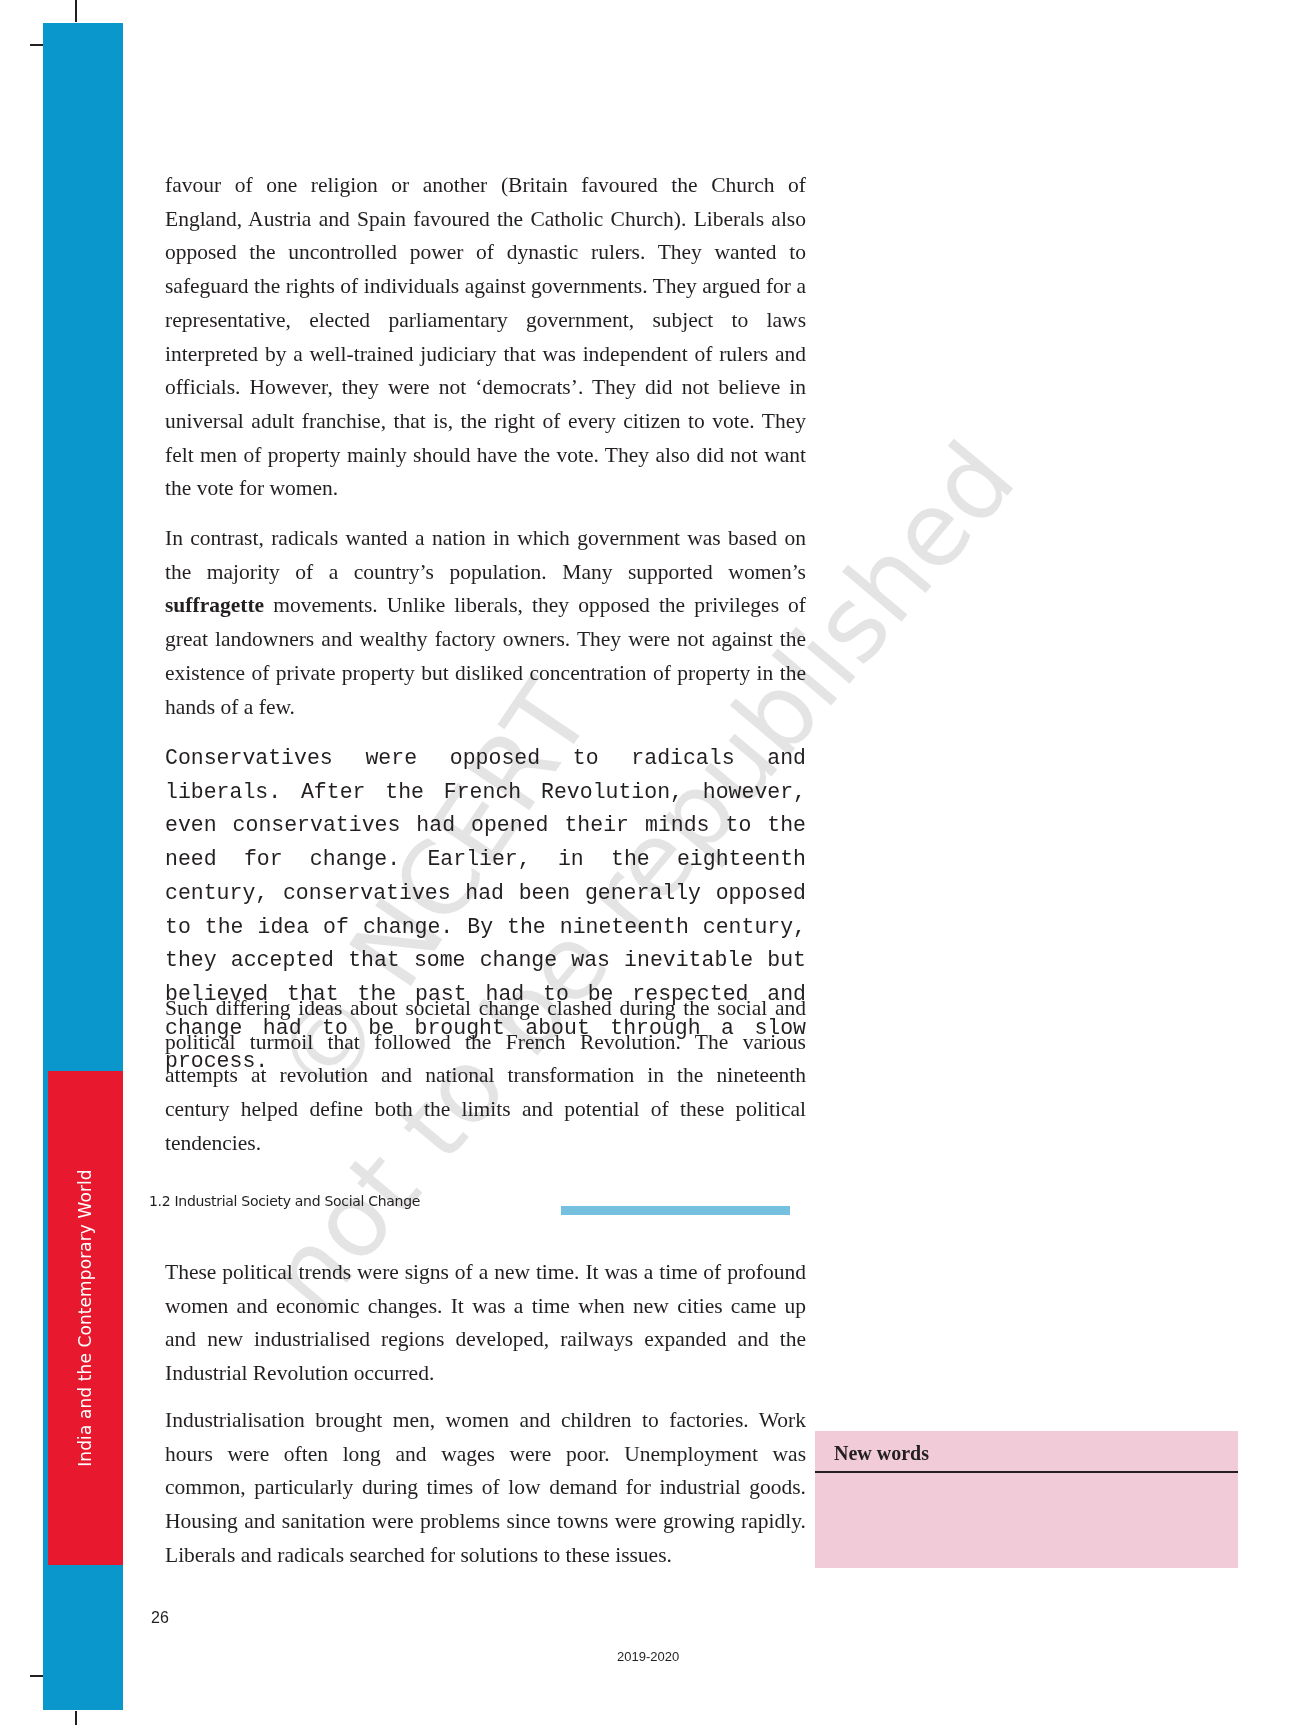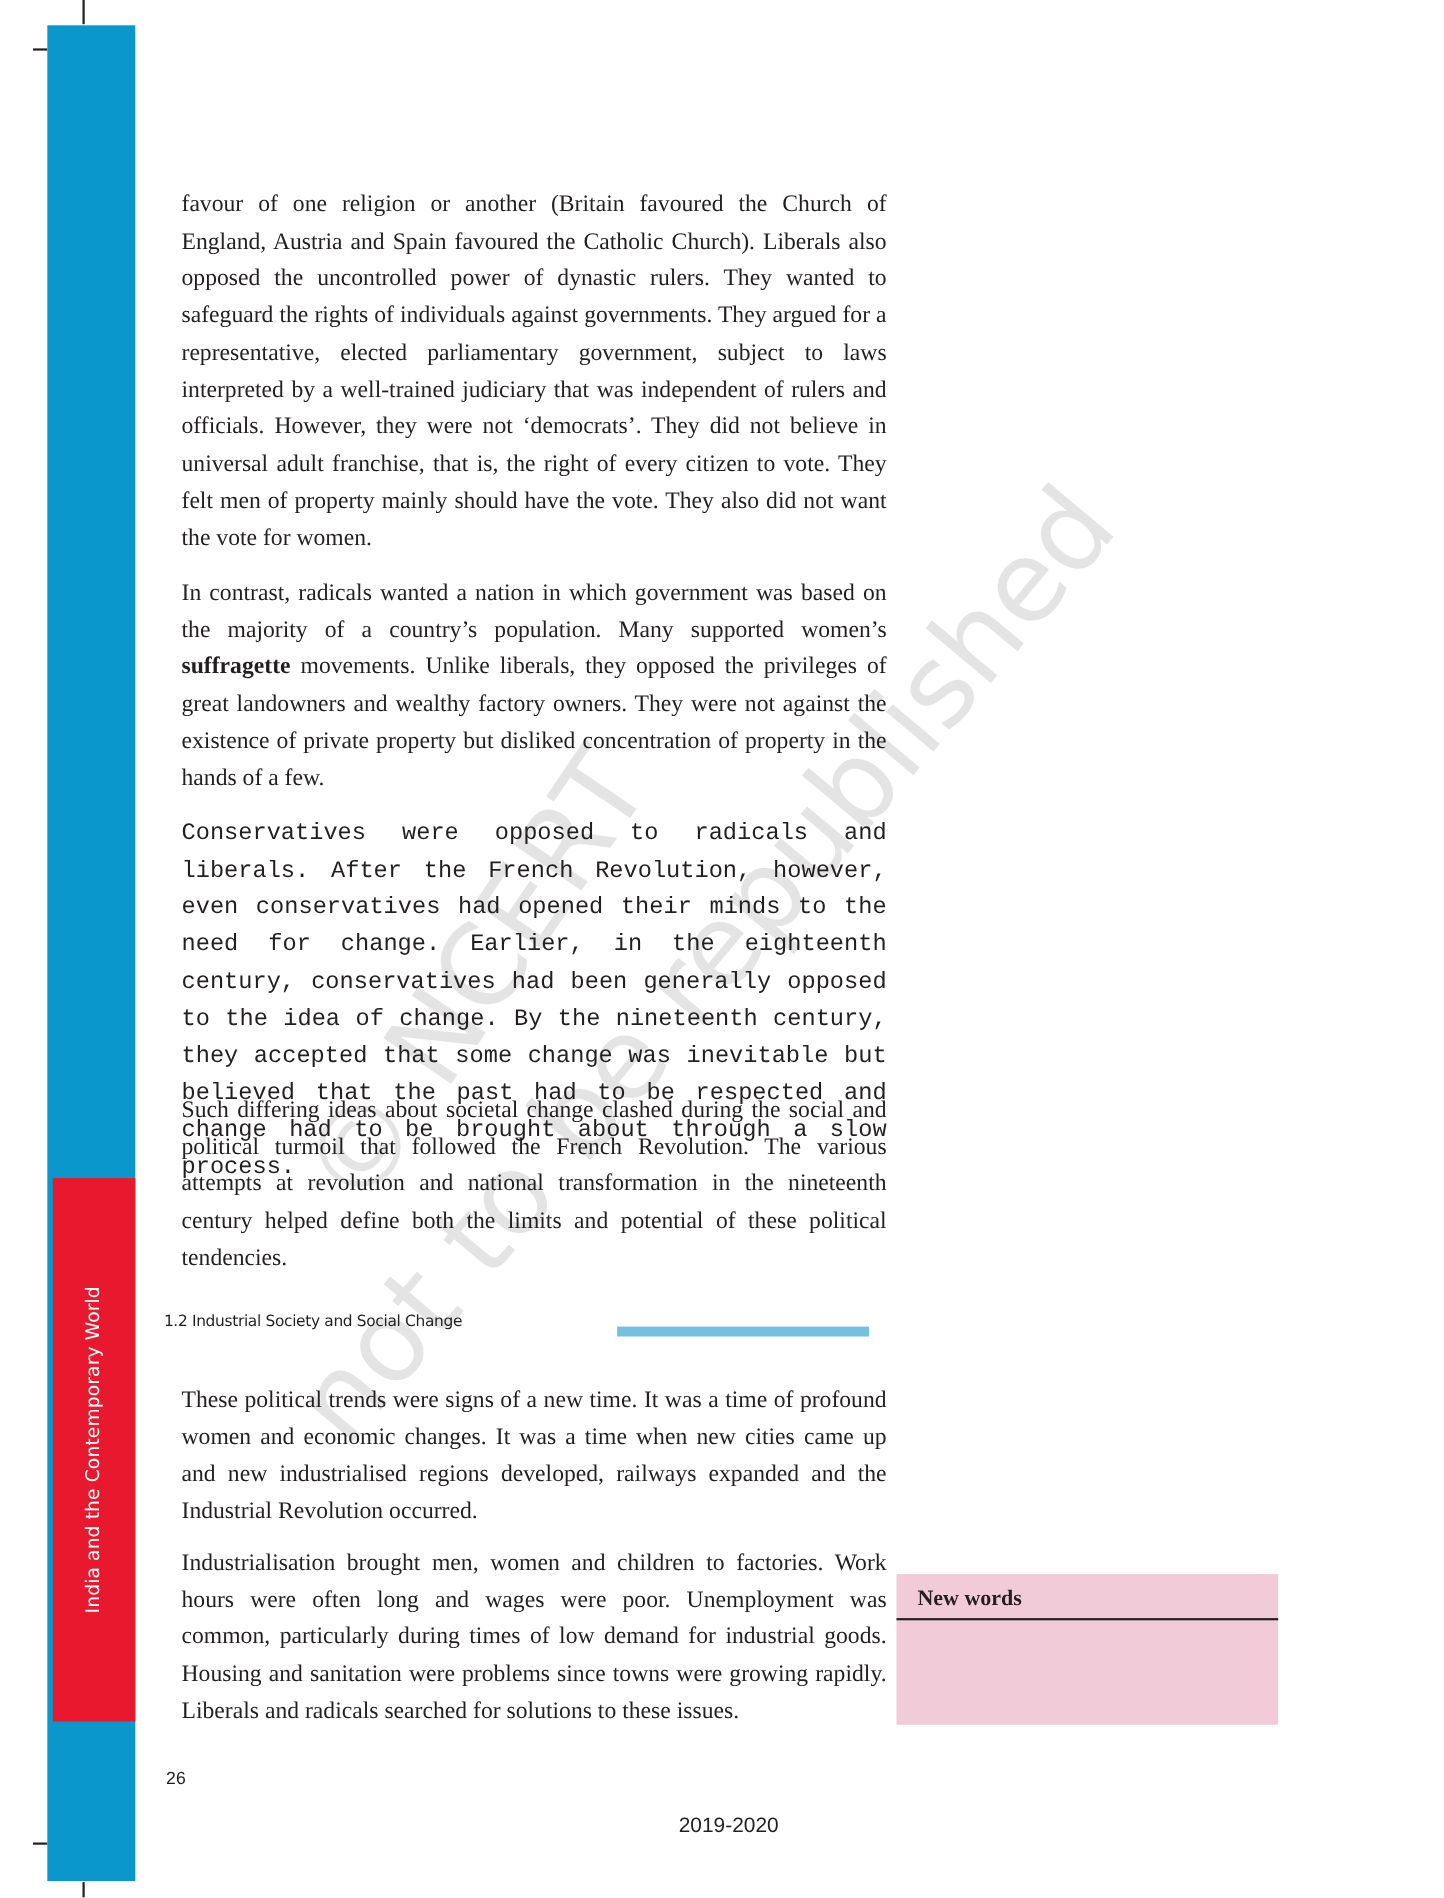--- a/index.html
+++ b/index.html
@@ -33,40 +33,40 @@
   #p5 { top: 1240px; }
   #p6 { top: 1388px; }
   #section-heading {
     position: absolute; left: 149px; top: 1193px;
     font-family: "DejaVu Sans", "Liberation Sans", sans-serif;
     font-size: 14px; color: #231f20; white-space: nowrap;
     letter-spacing: -0.3px;
   }
   #heading-rule { position: absolute; left: 561px; top: 1206px; width: 229px; height: 9px; background: #75c0de; }
   #new-words-box {
-    position: absolute; left: 815px; top: 1431px; width: 347px; height: 137px;
+    position: absolute; left: 815px; top: 1431px; width: 423px; height: 137px;
     background: #f1ccd8;
   }
   #new-words-title {
     position: absolute; left: 19px; top: 11px;
     font-family: "Liberation Serif", serif; font-weight: bold; font-size: 20px;
   }
   #new-words-rule { position: absolute; left: 0; right: 0; top: 40px; height: 1.5px; background: #231f20; }
   #new-words-def {
     position: absolute; left: 19px; right: 16px; top: 55px; margin: 0;
     font-size: 20.5px; line-height: 33px; text-align: justify; text-align-last: left;
     letter-spacing: 0.4px;
   }
   #page-number {
     position: absolute; left: 151px; top: 1609px;
     font-family: Liberation Sans, sans-serif; font-size: 16px;
   }
   #edition-year {
     position: absolute; left: 617px; top: 1649px;
-    font-family: "Liberation Sans", sans-serif; font-size: 19px;
+    font-family: "Liberation Sans", sans-serif; font-size: 13px;
   }
   .watermark {
     position: absolute; color: rgba(170,170,170,0.32);
     font-family: "DejaVu Sans", "Liberation Sans", sans-serif;
     white-space: nowrap; transform-origin: left bottom; pointer-events: none;
   }
   #wm1 { left: 350px; top: 1000px; font-size: 102px; transform: rotate(-56deg); }
   #wm2 { left: 335px; top: 1215px; font-size: 102px; transform: rotate(-50deg); }
 </style>
 </head>

